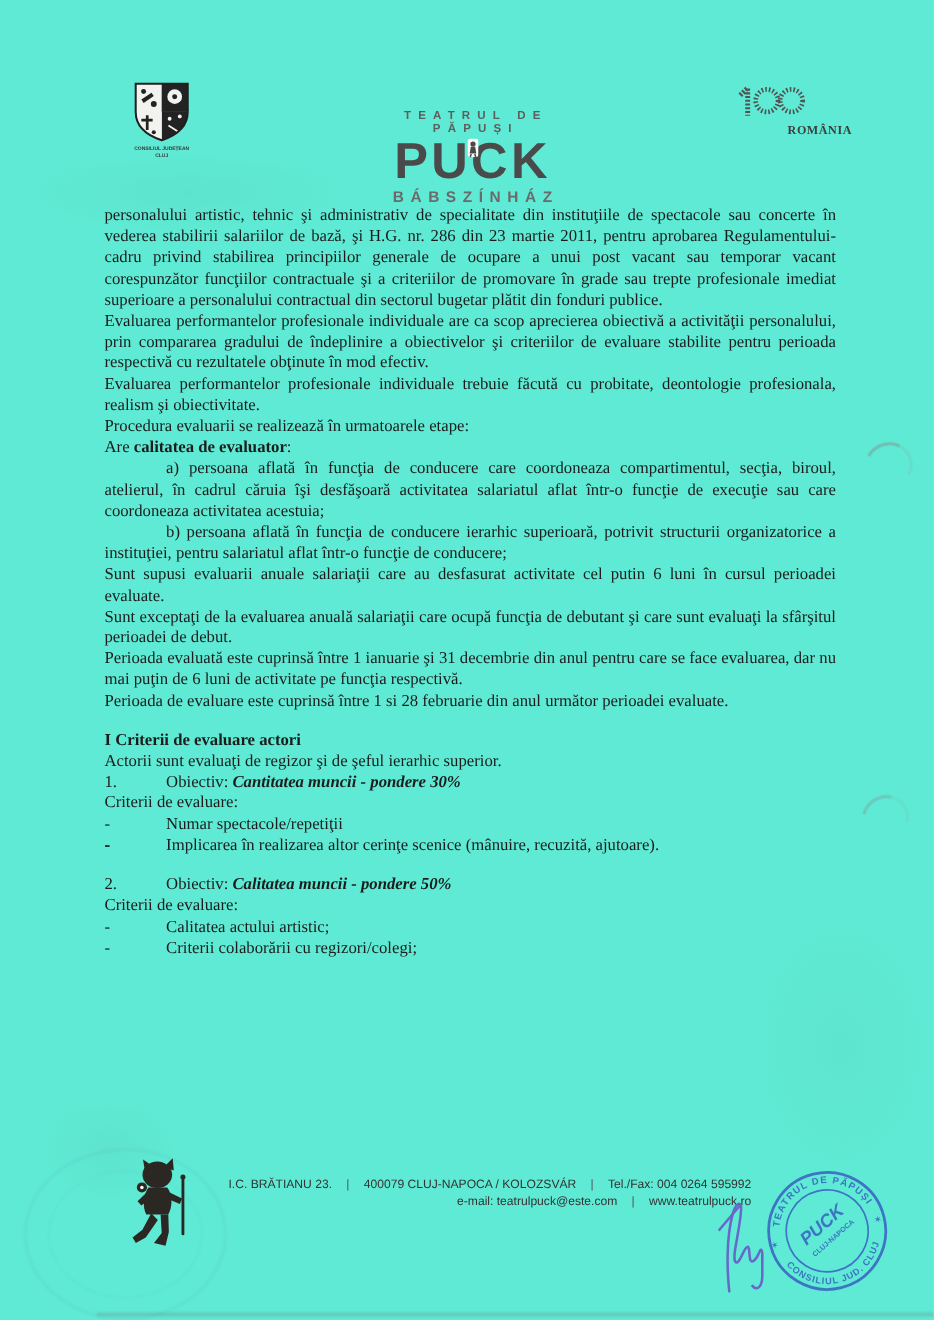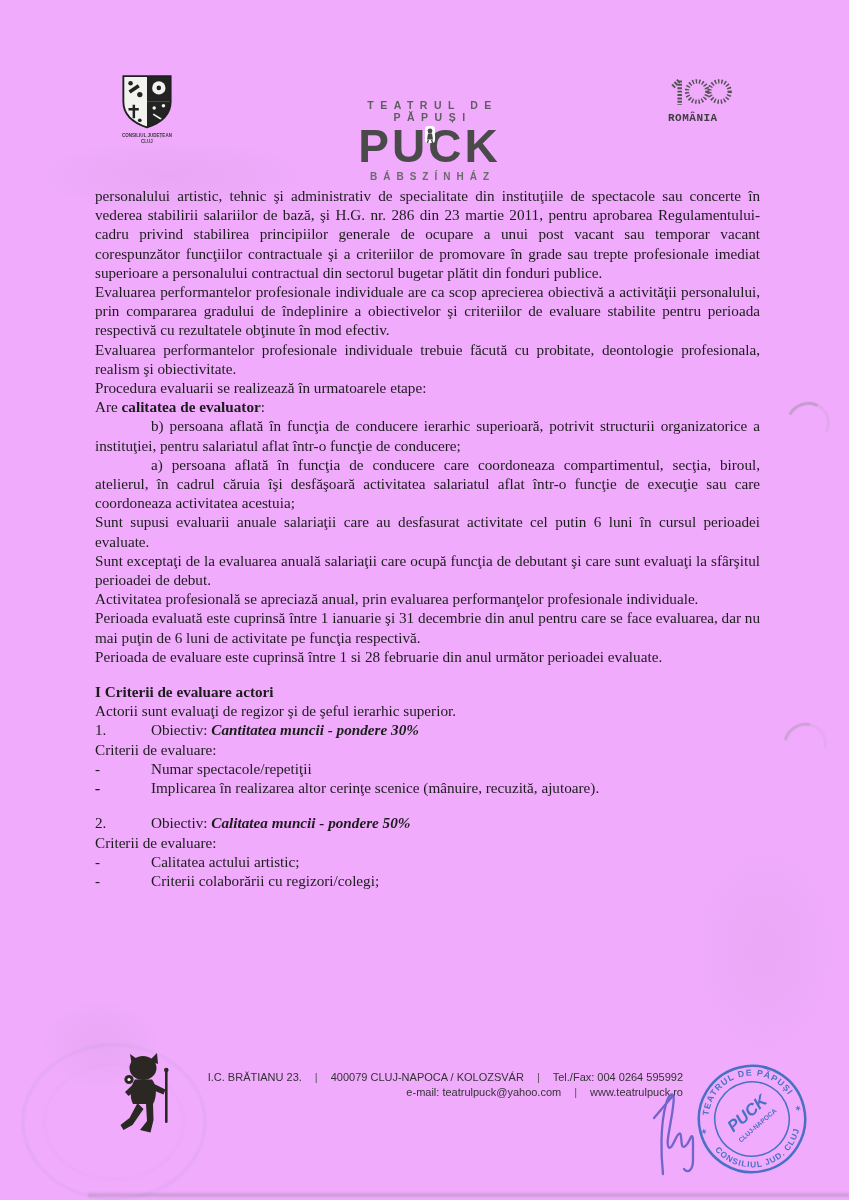--- a/index.html
+++ b/index.html
@@ -1,30 +1,30 @@
 <!DOCTYPE html>
 <html><head>
 <meta charset="utf-8">
 <style>
   html,body{margin:0;padding:0;background:#f8f8f6;}
-  .page{position:relative;width:849px;height:1200px;background:#f0abfc;overflow:hidden;
+  .page{position:relative;width:849px;height:1200px;background:#5eead4;overflow:hidden;
         font-family:"Liberation Serif",serif;color:#1e1e1e;}
   
   .coat{position:absolute;left:120px;top:74px;width:54px;text-align:center;}
   .puck-logo{position:absolute;left:322px;top:99px;width:215px;text-align:center;}
   .puck-top{font-family:"Liberation Sans",sans-serif;font-size:10.5px;font-weight:600;
             letter-spacing:6.5px;padding-left:6px;color:#5e5e5e;}
   .puck-name{position:relative;font-family:"Liberation Sans",sans-serif;font-size:46px;
              font-weight:800;letter-spacing:3px;color:#4a4a4a;line-height:44px;margin-top:1px;}
   .puck-figure{position:absolute;left:103px;top:2px;width:10px;height:17px;}
-  .puck-bottom{font-family:"Liberation Sans",sans-serif;font-size:10px;font-weight:600;
+  .puck-bottom{font-family:"Liberation Sans",sans-serif;font-size:14px;font-weight:600;
                letter-spacing:6px;padding-left:6px;color:#6a6a6a;margin-top:3px;}
   .cent{position:absolute;left:668px;top:76px;width:78px;text-align:left;}
-  .cent-label{font-family:Liberation Mono, monospace;font-size:11px;font-weight:700;
-              letter-spacing:.5px;color:#3e3e3e;margin-top:-1px;}
+  .cent-label{font-family:Liberation Serif, serif;font-size:11px;font-weight:700;
+              letter-spacing:.5px;color:#3e3e3e;margin-top:-1px;margin-left:48px;}
   
   .doc-body{position:absolute;left:95px;top:186px;width:665px;font-size:15.2px;
             line-height:19.2px;text-align:justify;color:#1c1c1c;}
   .doc-body p{margin:0;}
   .doc-body p.indent{text-indent:56px;}
   .doc-body p.li{padding-left:56px;position:relative;text-align:left;}
   .doc-body p.li .marker{position:absolute;left:0;}
   .doc-body .gap{height:16px;}
   .doc-body .b{font-weight:bold;}
   .doc-body .bi{font-weight:bold;font-style:italic;}
@@ -111,25 +111,24 @@
     </svg>
     <div class="cent-label">ROMÂNIA</div>
   </div>
 
   <div class="doc-body">
       <p><span>personalului artistic, tehnic şi administrativ de specialitate din instituţiile de spectacole sau concerte în vederea stabilirii salariilor de bază, şi H.G. nr. 286 din 23 martie 2011, pentru aprobarea Regulamentului-cadru privind stabilirea principiilor generale de ocupare a unui post vacant sau temporar vacant corespunzător funcţiilor contractuale şi a criteriilor de promovare în grade sau trepte profesionale imediat superioare a personalului contractual din sectorul bugetar plătit din fonduri publice.</span></p>
       <p><span>Evaluarea performantelor profesionale individuale are ca scop aprecierea obiectivă a activităţii personalului, prin compararea gradului de îndeplinire a obiectivelor şi criteriilor de evaluare stabilite pentru perioada respectivă cu rezultatele obţinute în mod efectiv.</span></p>
       <p><span>Evaluarea performantelor profesionale individuale trebuie făcută cu probitate, deontologie profesionala, realism şi obiectivitate.</span></p>
       <p><span>Procedura evaluarii se realizează în urmatoarele etape:</span></p>
       <p><span> Are </span><span class="b">calitatea de evaluator</span><span>:</span></p>
+      <p class="indent"><span>a) persoana aflată în funcţia de conducere care coordoneaza compartimentul, secţia, biroul, atelierul, în cadrul căruia îşi desfăşoară activitatea salariatul aflat într-o funcţie de execuţie sau care coordoneaza activitatea acestuia;</span></p>
       <p class="indent"><span>b) persoana aflată în funcţia de conducere ierarhic superioară, potrivit structurii organizatorice a instituţiei, pentru salariatul aflat într-o funcţie de conducere;</span></p>
-      <p class="indent"><span>a) persoana aflată în funcţia de conducere care coordoneaza compartimentul, secţia, biroul, atelierul, în cadrul căruia îşi desfăşoară activitatea salariatul aflat într-o funcţie de execuţie sau care coordoneaza activitatea acestuia;</span></p>
       <p><span>Sunt supusi evaluarii anuale salariaţii care au desfasurat activitate cel putin 6 luni în cursul perioadei evaluate.</span></p>
       <p><span>Sunt exceptaţi de la evaluarea anuală salariaţii care ocupă funcţia de debutant şi care sunt evaluaţi la sfârşitul perioadei de debut.</span></p>
-      <p><span>Activitatea profesională se apreciază anual, prin evaluarea performanţelor profesionale individuale.</span></p>
       <p><span>Perioada evaluată este cuprinsă între 1 ianuarie şi 31 decembrie din anul pentru care se face evaluarea, dar nu mai puţin de 6 luni de activitate pe funcţia respectivă.</span></p>
       <p><span>Perioada de evaluare este cuprinsă între 1 si 28 februarie din anul următor perioadei evaluate.</span></p>
       <div class="gap"></div>
       <p><span class="b">I Criterii de evaluare actori</span></p>
       <p><span>Actorii sunt evaluaţi de regizor şi de şeful ierarhic superior.</span></p>
       <p class="li"><span class="marker">1.</span><span>Obiectiv: </span><span class="bi">Cantitatea muncii - pondere 30%</span></p>
       <p><span>Criterii de evaluare:</span></p>
       <p class="li"><span class="marker">-</span><span>Numar spectacole/repetiţii</span></p>
       <p class="li"><span class="marker">-</span></p>
       <p class="li"><span class="marker">-</span><span>Implicarea în realizarea altor cerinţe scenice (mânuire, recuzită, ajutoare).</span></p>
@@ -161,21 +160,21 @@
       <path d="M18 32.5 L9 41 L12.5 45 L21 38.5 Z"></path>
       <path d="M35 31.5 L49.5 38.5 L47.5 43.5 L33 37.5 Z"></path>
       <path d="M21.5 52 L13.5 67 L4.5 74 L7.5 79 L16.5 74 L27.5 58 Z"></path>
       <path d="M30 53 L31 70 L24 79 L34.5 81.5 L37.5 69 L37 53 Z"></path>
     </g>
     <circle cx="13" cy="28.5" r="1.6" fill="#fcfcfa"></circle>
   </svg>
 
   <div class="footer-text">
     <div><span>I.C. BRĂTIANU 23.</span><span class="sep">|</span><span>400079 CLUJ-NAPOCA / KOLOZSVÁR</span><span class="sep">|</span><span>Tel./Fax: 004 0264 595992</span></div>
-    <div><span>e-mail: teatrulpuck@yahoo.com</span><span class="sep">|</span><span>www.teatrulpuck.ro</span></div>
+    <div><span>e-mail: teatrulpuck@este.com</span><span class="sep">|</span><span>www.teatrulpuck.ro</span></div>
   </div>
 
   <svg class="signature" width="85" height="92" viewBox="0 0 85 92">
     <g stroke="#685ec7" stroke-width="2.3" fill="none" stroke-linecap="round">
       <path d="M33 88 C31 70 30 40 36 18 C38 10 42 6 43.5 10 C45 16 40 38 38 52 C37 60 38.5 64 41.5 60.5 C45 56 46.5 48.5 49.5 47.5 C51.5 47 51 55 52 59 C53 63 57 60 60 53 C62 48 63 50 63 56 L63 74 C63 84 58 88 54 83"></path>
       <path d="M43.5 9 L24 32"></path>
     </g>
   </svg>
 
   <svg class="stamp" width="116" height="116" viewBox="0 0 120 120">

